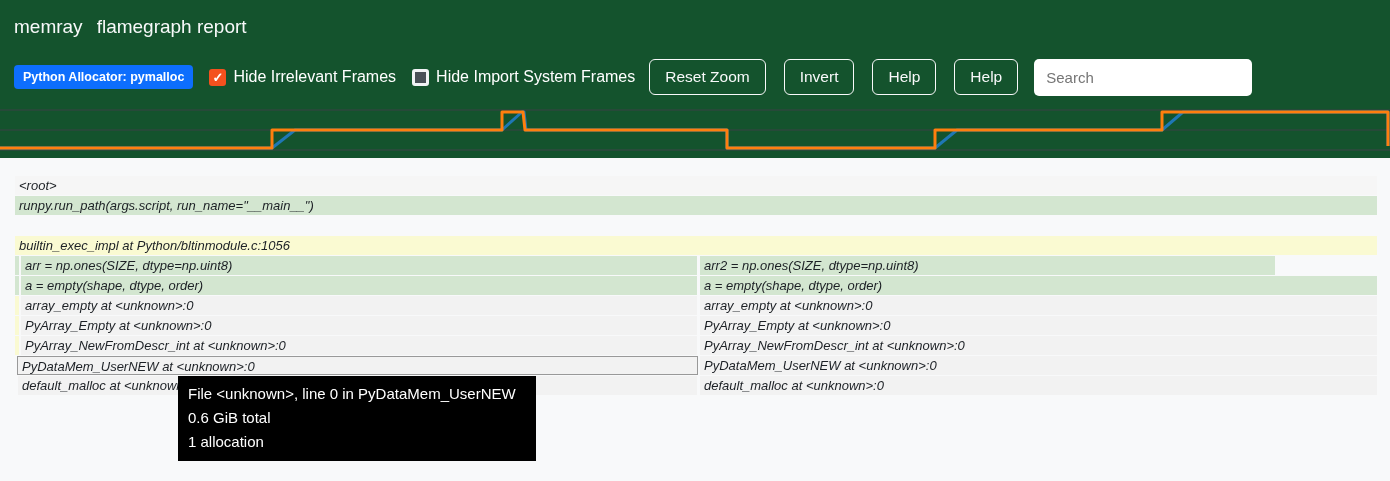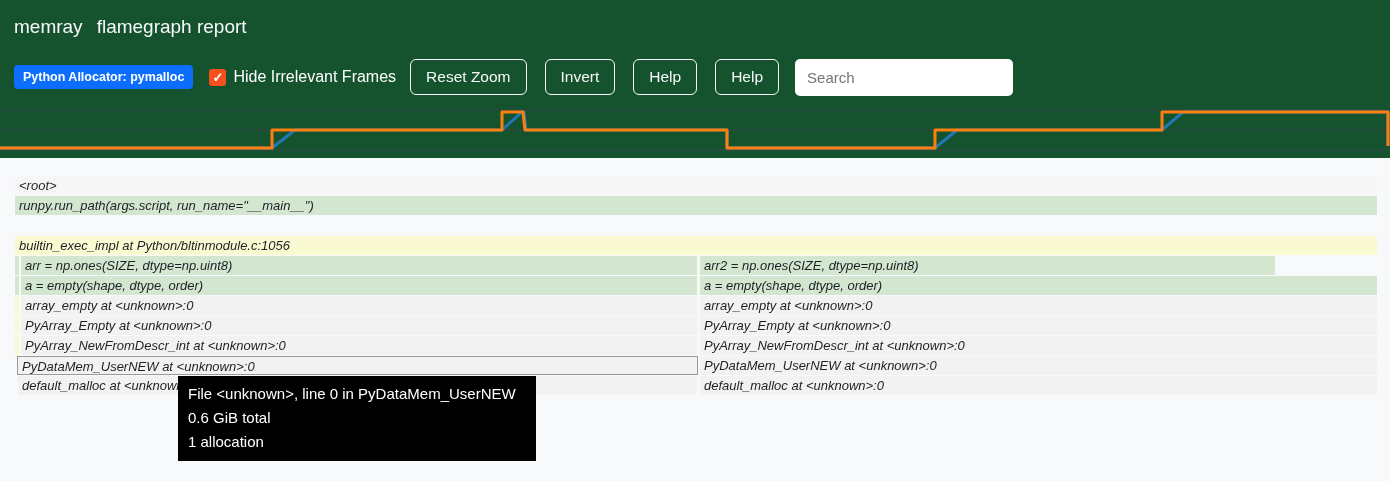--- a/index.html
+++ b/index.html
@@ -58,20 +58,24 @@
   </div>
 
   <div class="toolbar">
     <span class="badge">Python Allocator: pymalloc</span>
 
     <span class="check-group">
       <span class="checkbox checked"></span>
       <span class="check-label">Hide Irrelevant Frames</span>
     </span>
 
+    <span class="check-group">
+      <span class="checkbox"></span>
+      <span class="check-label">Hide Import System Frames</span>
+    </span>
 
     <button class="btn">Reset Zoom</button>
     <button class="btn">Invert</button>
     <button class="btn">Help</button>
     <button class="btn">Help</button>
 
     <input class="search" type="text" placeholder="Search" style="">
   </div>
 
   <svg class="memgraph" viewBox="0 100 1390 58" preserveAspectRatio="none">

